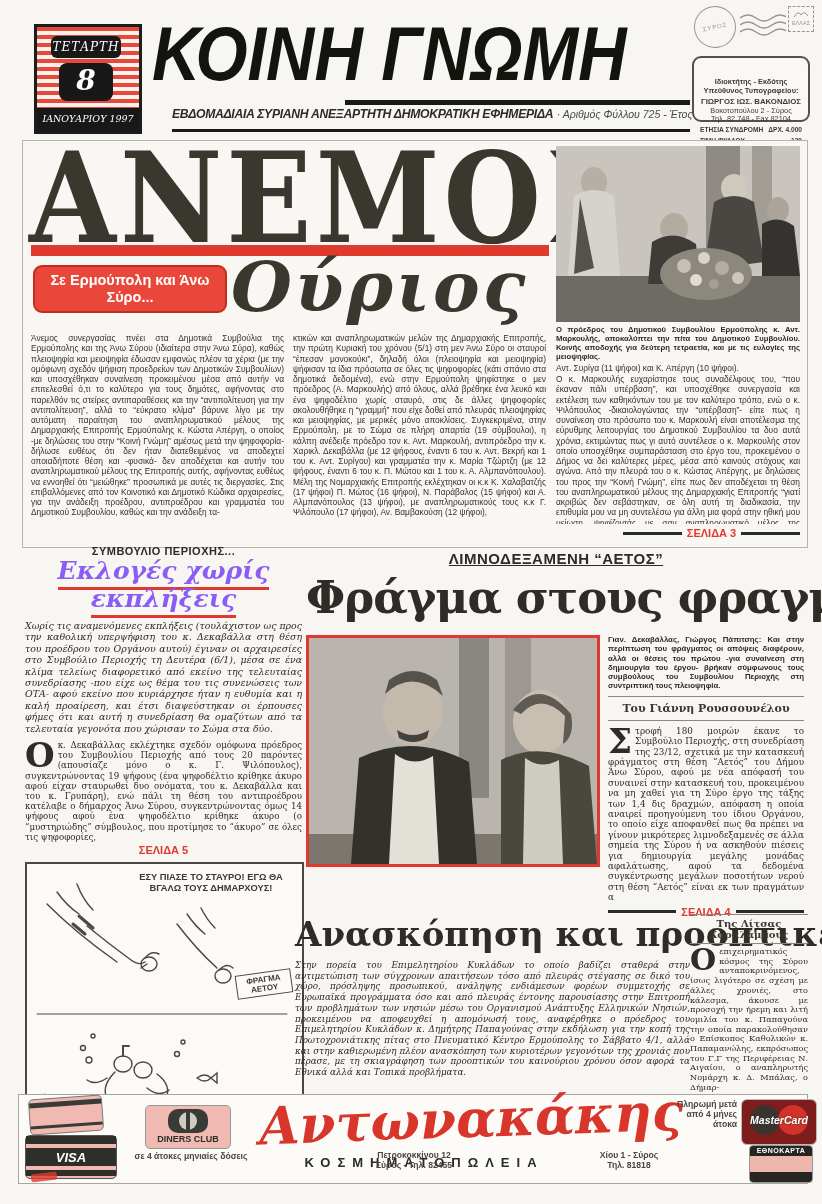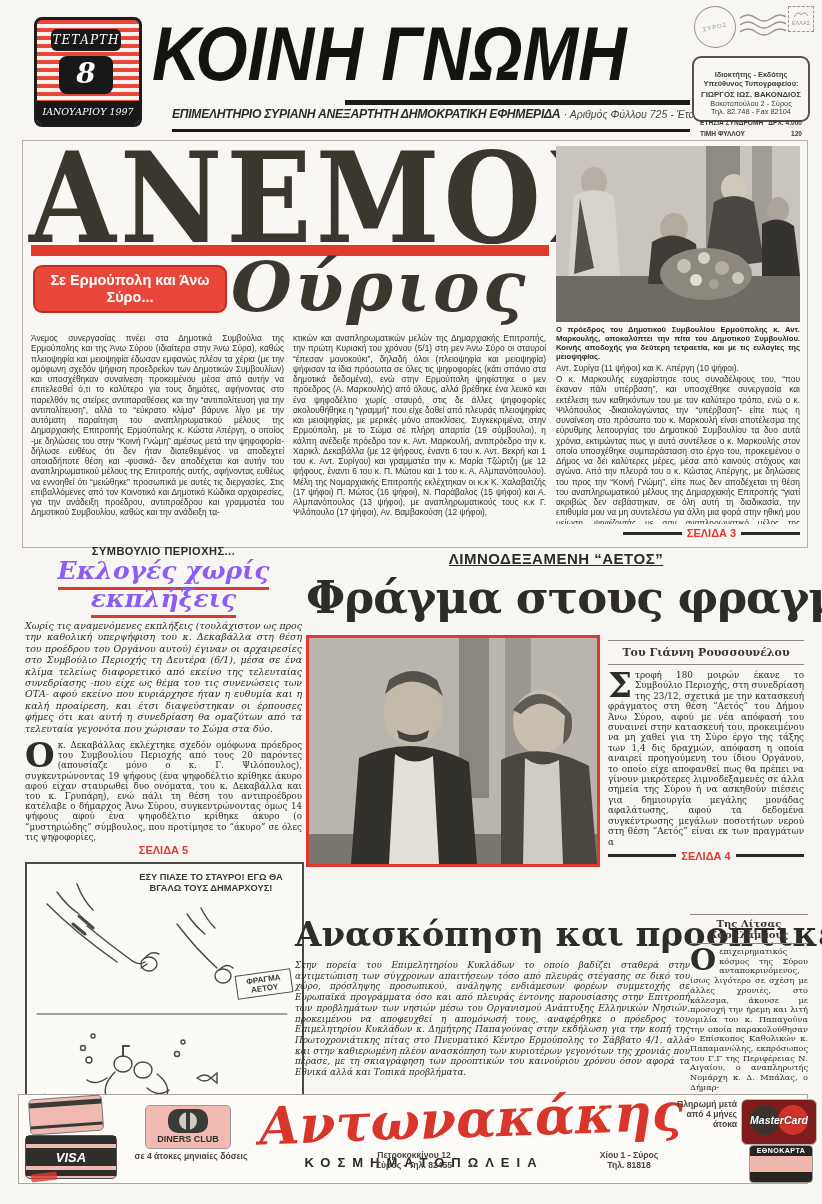--- a/index.html
+++ b/index.html
@@ -1,37 +1,37 @@
 <!DOCTYPE html>
 <html><head>
 <meta charset="utf-8">
 <style>
   html,body{margin:0;padding:0;background:#e8e6e1;}
   #page{position:relative;width:822px;height:1204px;background:#f7f6f2;overflow:hidden;
         font-family:"Liberation Sans",sans-serif;color:#2d2b27;}
   .abs{position:absolute;}
   .just{text-align:justify;}
   
-  #datebox{left:34px;top:17px;width:102px;height:104px;border:3px solid #1c1c1c;border-radius:8px;
+  #datebox{left:34px;top:24px;width:102px;height:104px;border:3px solid #1c1c1c;border-radius:0;
     background:repeating-linear-gradient(180deg,#e8473a 0 4px,#f6f3ee 4px 8px);overflow:hidden;}
   .db-black{background:#181818;color:#fff;font-family:"DejaVu Serif",serif;font-style:italic;text-align:center;}
   #db-weekday{position:absolute;left:14px;top:9px;width:70px;height:22px;border-radius:6px;font-size:12px;line-height:22px;letter-spacing:1px;}
   #db-day{position:absolute;left:22px;top:36px;width:54px;height:38px;border-radius:8px;font-size:28px;line-height:36px;font-weight:bold;}
   #db-month{position:absolute;left:0;top:81px;width:102px;height:23px;font-size:9.5px;line-height:22px;}
   
   #mast-title{left:152px;top:6px;width:560px;font-size:76px;line-height:96px;font-weight:bold;font-style:italic;
     letter-spacing:0px;color:#14140f;transform:scaleX(0.88);transform-origin:left;white-space:nowrap;}
   .rule{background:#1a1a1a;}
   #subtitle{left:172px;top:107px;width:520px;font-size:12.2px;font-style:italic;white-space:nowrap;}
   #subtitle b{font-weight:bold;letter-spacing:-0.3px;}
   #subtitle .issue{font-size:10.5px;color:#4a4a44;}
   
   .stampink{color:#9a968e;border-color:#9a968e;}
   #pubbox{left:692px;top:56px;width:118px;height:66px;border:2px solid #55524c;border-radius:9px;background:#f9f8f4;
-    font-size:7.4px;line-height:8.6px;text-align:center;padding-top:13px;box-sizing:border-box;color:#3c3a35;}
+    font-size:7.4px;line-height:8.6px;text-align:center;padding-top:20px;box-sizing:border-box;color:#3c3a35;}
   #pubbox .nm{font-weight:bold;font-size:7.8px;margin-top:3px;}
   #pubbox .row{display:flex;justify-content:space-between;padding:0 6px;font-weight:bold;font-size:6.6px;margin-top:2px;}
   
   #leadbox{left:22px;top:140px;width:784px;height:406px;border:1px solid #b7b3ab;background:#f8f7f3;}
   #h-anemos{left:6px;top:4px;font-family:"DejaVu Serif",serif;font-weight:bold;font-size:112px;line-height:96px;
     color:#3a372f;letter-spacing:4px;transform:scaleY(1.12);transform-origin:top left;white-space:nowrap;}
   #redbar{left:8px;top:104px;width:518px;height:11px;background:#e03a2c;}
   #h-tag{left:10px;top:124px;width:182px;background:#e8473a;border:2px solid #c22d20;border-radius:9px;color:#fff;
     font-weight:bold;font-size:14.5px;line-height:17px;text-align:center;padding:5px 4px;}
   #h-ourios{left:208px;top:104px;font-family:"DejaVu Serif",serif;font-weight:bold;font-style:italic;font-size:70px;
@@ -93,21 +93,21 @@
 
   <div class="abs" id="datebox">
     <div class="db-black" id="db-weekday">ΤΕΤΑΡΤΗ</div>
     <div class="db-black" id="db-day">8</div>
     <div class="db-black" id="db-month">ΙΑΝΟΥΑΡΙΟΥ 1997</div>
   </div>
 
   <div class="abs" id="mast-title">ΚΟΙΝΗ ΓΝΩΜΗ</div>
   <div class="abs rule" style="left:345px;top:100px;width:345px;height:5px;"></div>
   <div class="abs" id="subtitle">
-    <b>ΕΠΙΜΕΛΗΤΗΡΙΟ ΣΥΡΙΑΝΗ ΑΝΕΞΑΡΤΗΤΗ ΔΗΜΟΚΡΑΤΙΚΗ ΕΦΗΜΕΡΙΔΑ</b>
+    <b>ΕΒΔΟΜΑΔΙΑΙΑ ΣΥΡΙΑΝΗ ΑΝΕΞΑΡΤΗΤΗ ΔΗΜΟΚΡΑΤΙΚΗ ΕΦΗΜΕΡΙΔΑ</b>
     <span class="issue">· Αριθμός Φύλλου 725 - Έτος 15ο</span>
   </div>
   <div class="abs rule" style="left:172px;top:129px;width:518px;height:3px;"></div>
 
   <div class="abs stampink" style="left:694px;top:6px;width:40px;height:40px;border:1.5px solid;border-radius:50%;
        font-size:6px;text-align:center;line-height:40px;letter-spacing:1px;transform:rotate(-12deg);">ΣΥΡΟΣ</div>
   <svg class="abs" style="left:740px;top:14px;" width="46" height="24">
     <path d="M0 4 q8 -6 16 0 t16 0 t16 0" stroke="#9a968e" fill="none" stroke-width="1.5"></path>
     <path d="M0 11 q8 -6 16 0 t16 0 t16 0" stroke="#9a968e" fill="none" stroke-width="1.5"></path>
     <path d="M0 18 q8 -6 16 0 t16 0 t16 0" stroke="#9a968e" fill="none" stroke-width="1.5"></path>
@@ -245,20 +245,21 @@
           <path d="M88 92 q16 10 32 0 l-2 8 q-14 8 -28 0 z" fill="#45423d"></path>
           <path d="M50 120 q54 -26 110 4 l8 102 h-126 z" fill="#33312c"></path>
           <path d="M86 116 q18 14 38 2 l6 108 h-50 z" fill="#e3e0d8"></path>
           <ellipse cx="232" cy="84" rx="28" ry="32" fill="#c8bfb1"></ellipse>
           <path d="M204 72 q26 -34 58 4 q4 22 -8 30 l2 -28 q-24 -24 -44 -2 z" fill="#5e5a54"></path>
           <path d="M192 122 q40 -20 88 6 l8 98 h-96 z" fill="#4a473f"></path>
           <path d="M216 120 q16 12 34 2 l4 104 h-40 z" fill="#cfccc4"></path>
         </svg>
       </div>
       <div id="dam-right">
+        <div id="dam-caption">Γιαν. Δεκαβάλλας, Γιώργος Πάπιτσης: Και στην περίπτωση του φράγματος οι απόψεις διαφέρουν, αλλά οι θέσεις του πρώτου -για συναίνεση στη δημιουργία του έργου- βρήκαν σύμφωνους τους συμβούλους του Συμβουλίου Περιοχής στη συντριπτική τους πλειοψηφία.</div>
         <div class="thinrule"></div>
         <div class="byline">Του Γιάννη Ρουσσουνέλου</div>
         <div class="thinrule"></div>
         <div id="dam-body" class="just">
           <span class="dropcap">Σ</span>
           <span>τροφή 180 μοιρών έκανε το Συμβούλιο Περιοχής, στη συνεδρίαση της 23/12, σχετικά με την κατασκευή φράγματος στη θέση “Αετός” του Δήμου Άνω Σύρου, αφού με νέα απόφασή του συναινεί στην κατασκευή του, προκειμένου να μη χαθεί για τη Σύρο έργο της τάξης των 1,4 δις δραχμών, απόφαση η οποία αναιρεί προηγούμενη του ίδιου Οργάνου, το οποίο είχε αποφανθεί πως θα πρέπει να γίνουν μικρότερες λιμνοδεξαμενές σε άλλα σημεία της Σύρου ή να ασκηθούν πιέσεις για δημιουργία μεγάλης μονάδας αφαλάτωσης, αφού τα δεδομένα συγκέντρωσης μεγάλων ποσοτήτων νερού στη θέση “Αετός” είναι εκ των πραγμάτων α</span>
         </div>
         <div class="pageref" style="margin-top:3px;">
           <span class="ln"></span>
           <span>ΣΕΛΙΔΑ 4</span>

